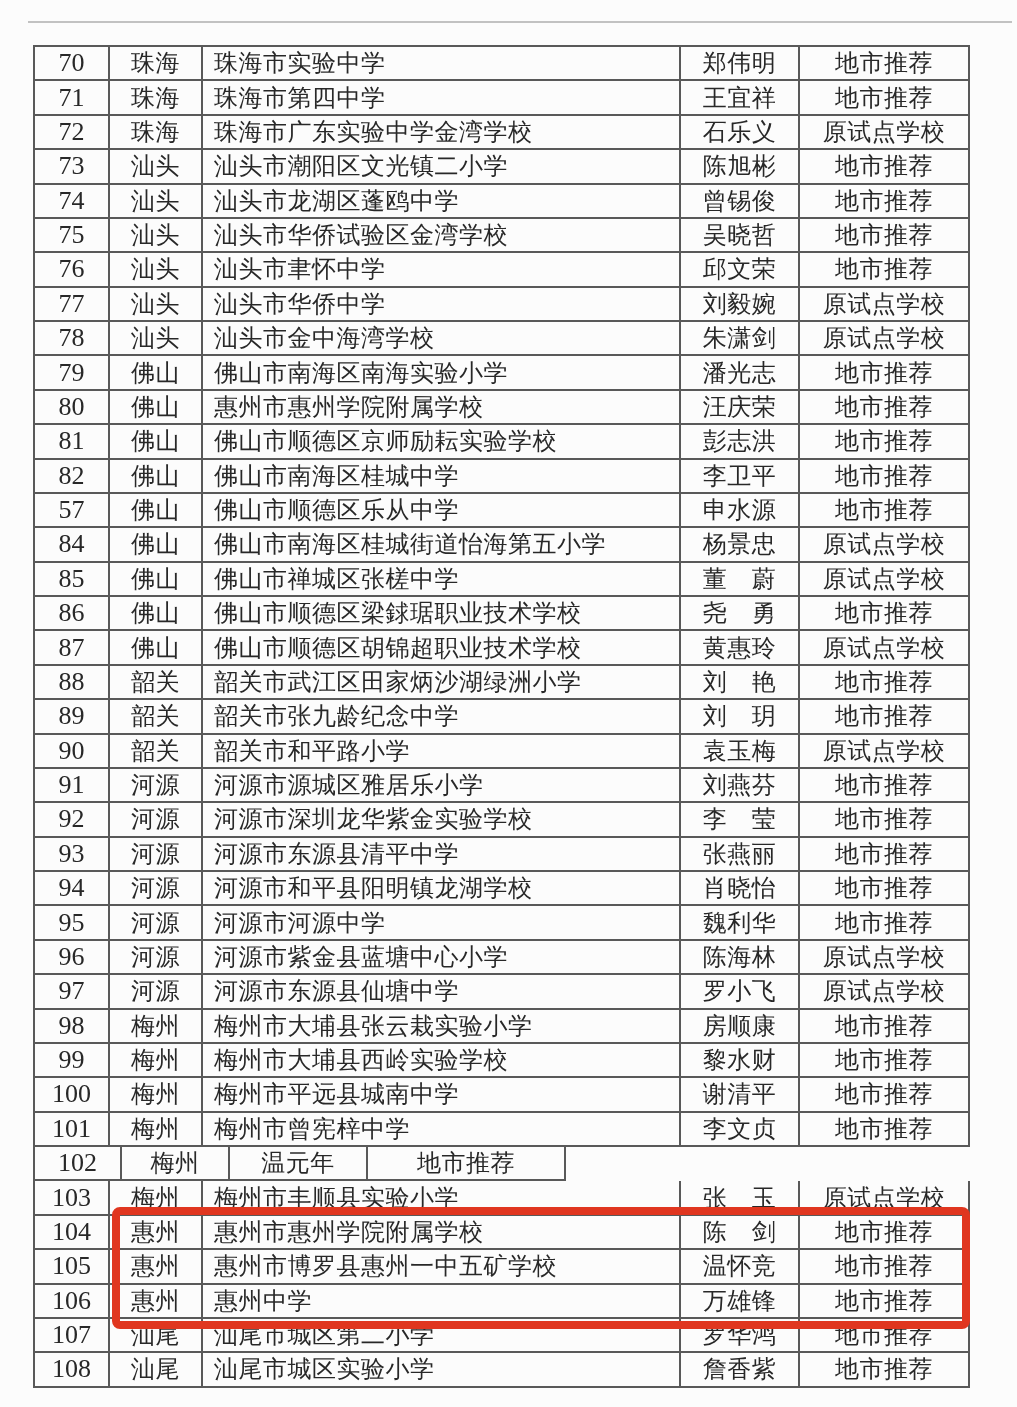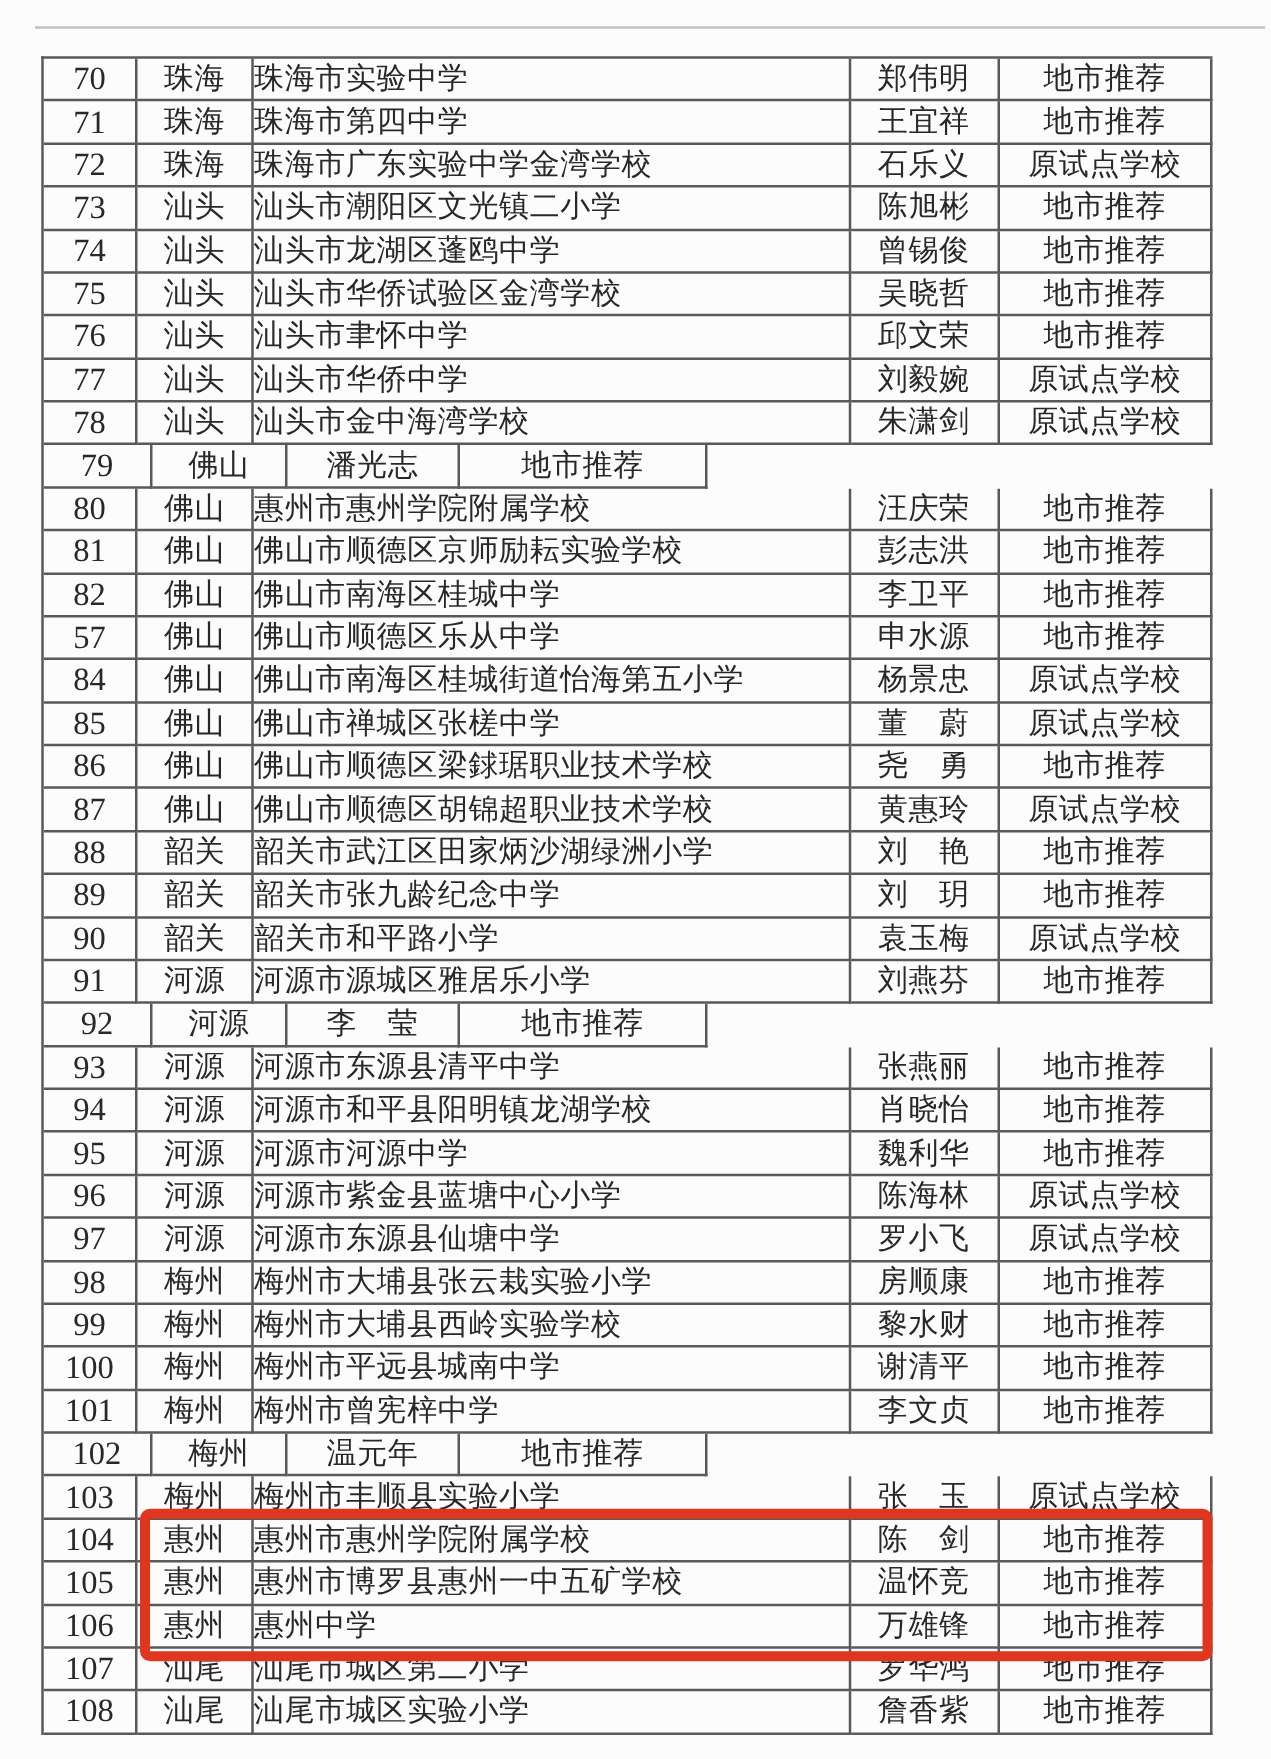--- a/index.html
+++ b/index.html
@@ -39,21 +39,21 @@
     border-right:2px solid var(--line);
     border-bottom:2px solid var(--line);
     display:flex;align-items:center;justify-content:center;
     font-size:24px;line-height:1;
     letter-spacing:0.5px;
     white-space:nowrap;
     overflow:hidden;
   }
   .num-cell{width:87px;font-size:26px;letter-spacing:0;}
   .city-cell{width:108px;}
-  .school-cell{width:555px;justify-content:flex-start;}
+  .school-cell{width:555px;justify-content:flex-start;padding-left:11px;}
   .person-cell{width:138px;}
   .category-cell{width:198px;}
   .highlight-box{
     position:absolute;left:112px;top:1207px;width:858px;height:122px;
     box-sizing:border-box;
     border:8px solid var(--accent);
     border-radius:8px;
     pointer-events:none;
     background:transparent;
   }
@@ -114,20 +114,21 @@
         <div class="cell category-cell">原试点学校</div>
       </div><div class="trow">
         <div class="cell num-cell">78</div>
         <div class="cell city-cell">汕头</div>
         <div class="cell school-cell">汕头市金中海湾学校</div>
         <div class="cell person-cell">朱潇剑</div>
         <div class="cell category-cell">原试点学校</div>
       </div><div class="trow">
         <div class="cell num-cell">79</div>
         <div class="cell city-cell">佛山</div>
+        <div class="cell school-cell">佛山市南海区南海实验小学</div>
         <div class="cell person-cell">潘光志</div>
         <div class="cell category-cell">地市推荐</div>
       </div><div class="trow">
         <div class="cell num-cell">80</div>
         <div class="cell city-cell">佛山</div>
         <div class="cell school-cell">惠州市惠州学院附属学校</div>
         <div class="cell person-cell">汪庆荣</div>
         <div class="cell category-cell">地市推荐</div>
       </div><div class="trow">
         <div class="cell num-cell">81</div>
@@ -191,20 +192,21 @@
         <div class="cell category-cell">原试点学校</div>
       </div><div class="trow">
         <div class="cell num-cell">91</div>
         <div class="cell city-cell">河源</div>
         <div class="cell school-cell">河源市源城区雅居乐小学</div>
         <div class="cell person-cell">刘燕芬</div>
         <div class="cell category-cell">地市推荐</div>
       </div><div class="trow">
         <div class="cell num-cell">92</div>
         <div class="cell city-cell">河源</div>
+        <div class="cell school-cell">河源市深圳龙华紫金实验学校</div>
         <div class="cell person-cell">李　莹</div>
         <div class="cell category-cell">地市推荐</div>
       </div><div class="trow">
         <div class="cell num-cell">93</div>
         <div class="cell city-cell">河源</div>
         <div class="cell school-cell">河源市东源县清平中学</div>
         <div class="cell person-cell">张燕丽</div>
         <div class="cell category-cell">地市推荐</div>
       </div><div class="trow">
         <div class="cell num-cell">94</div>

